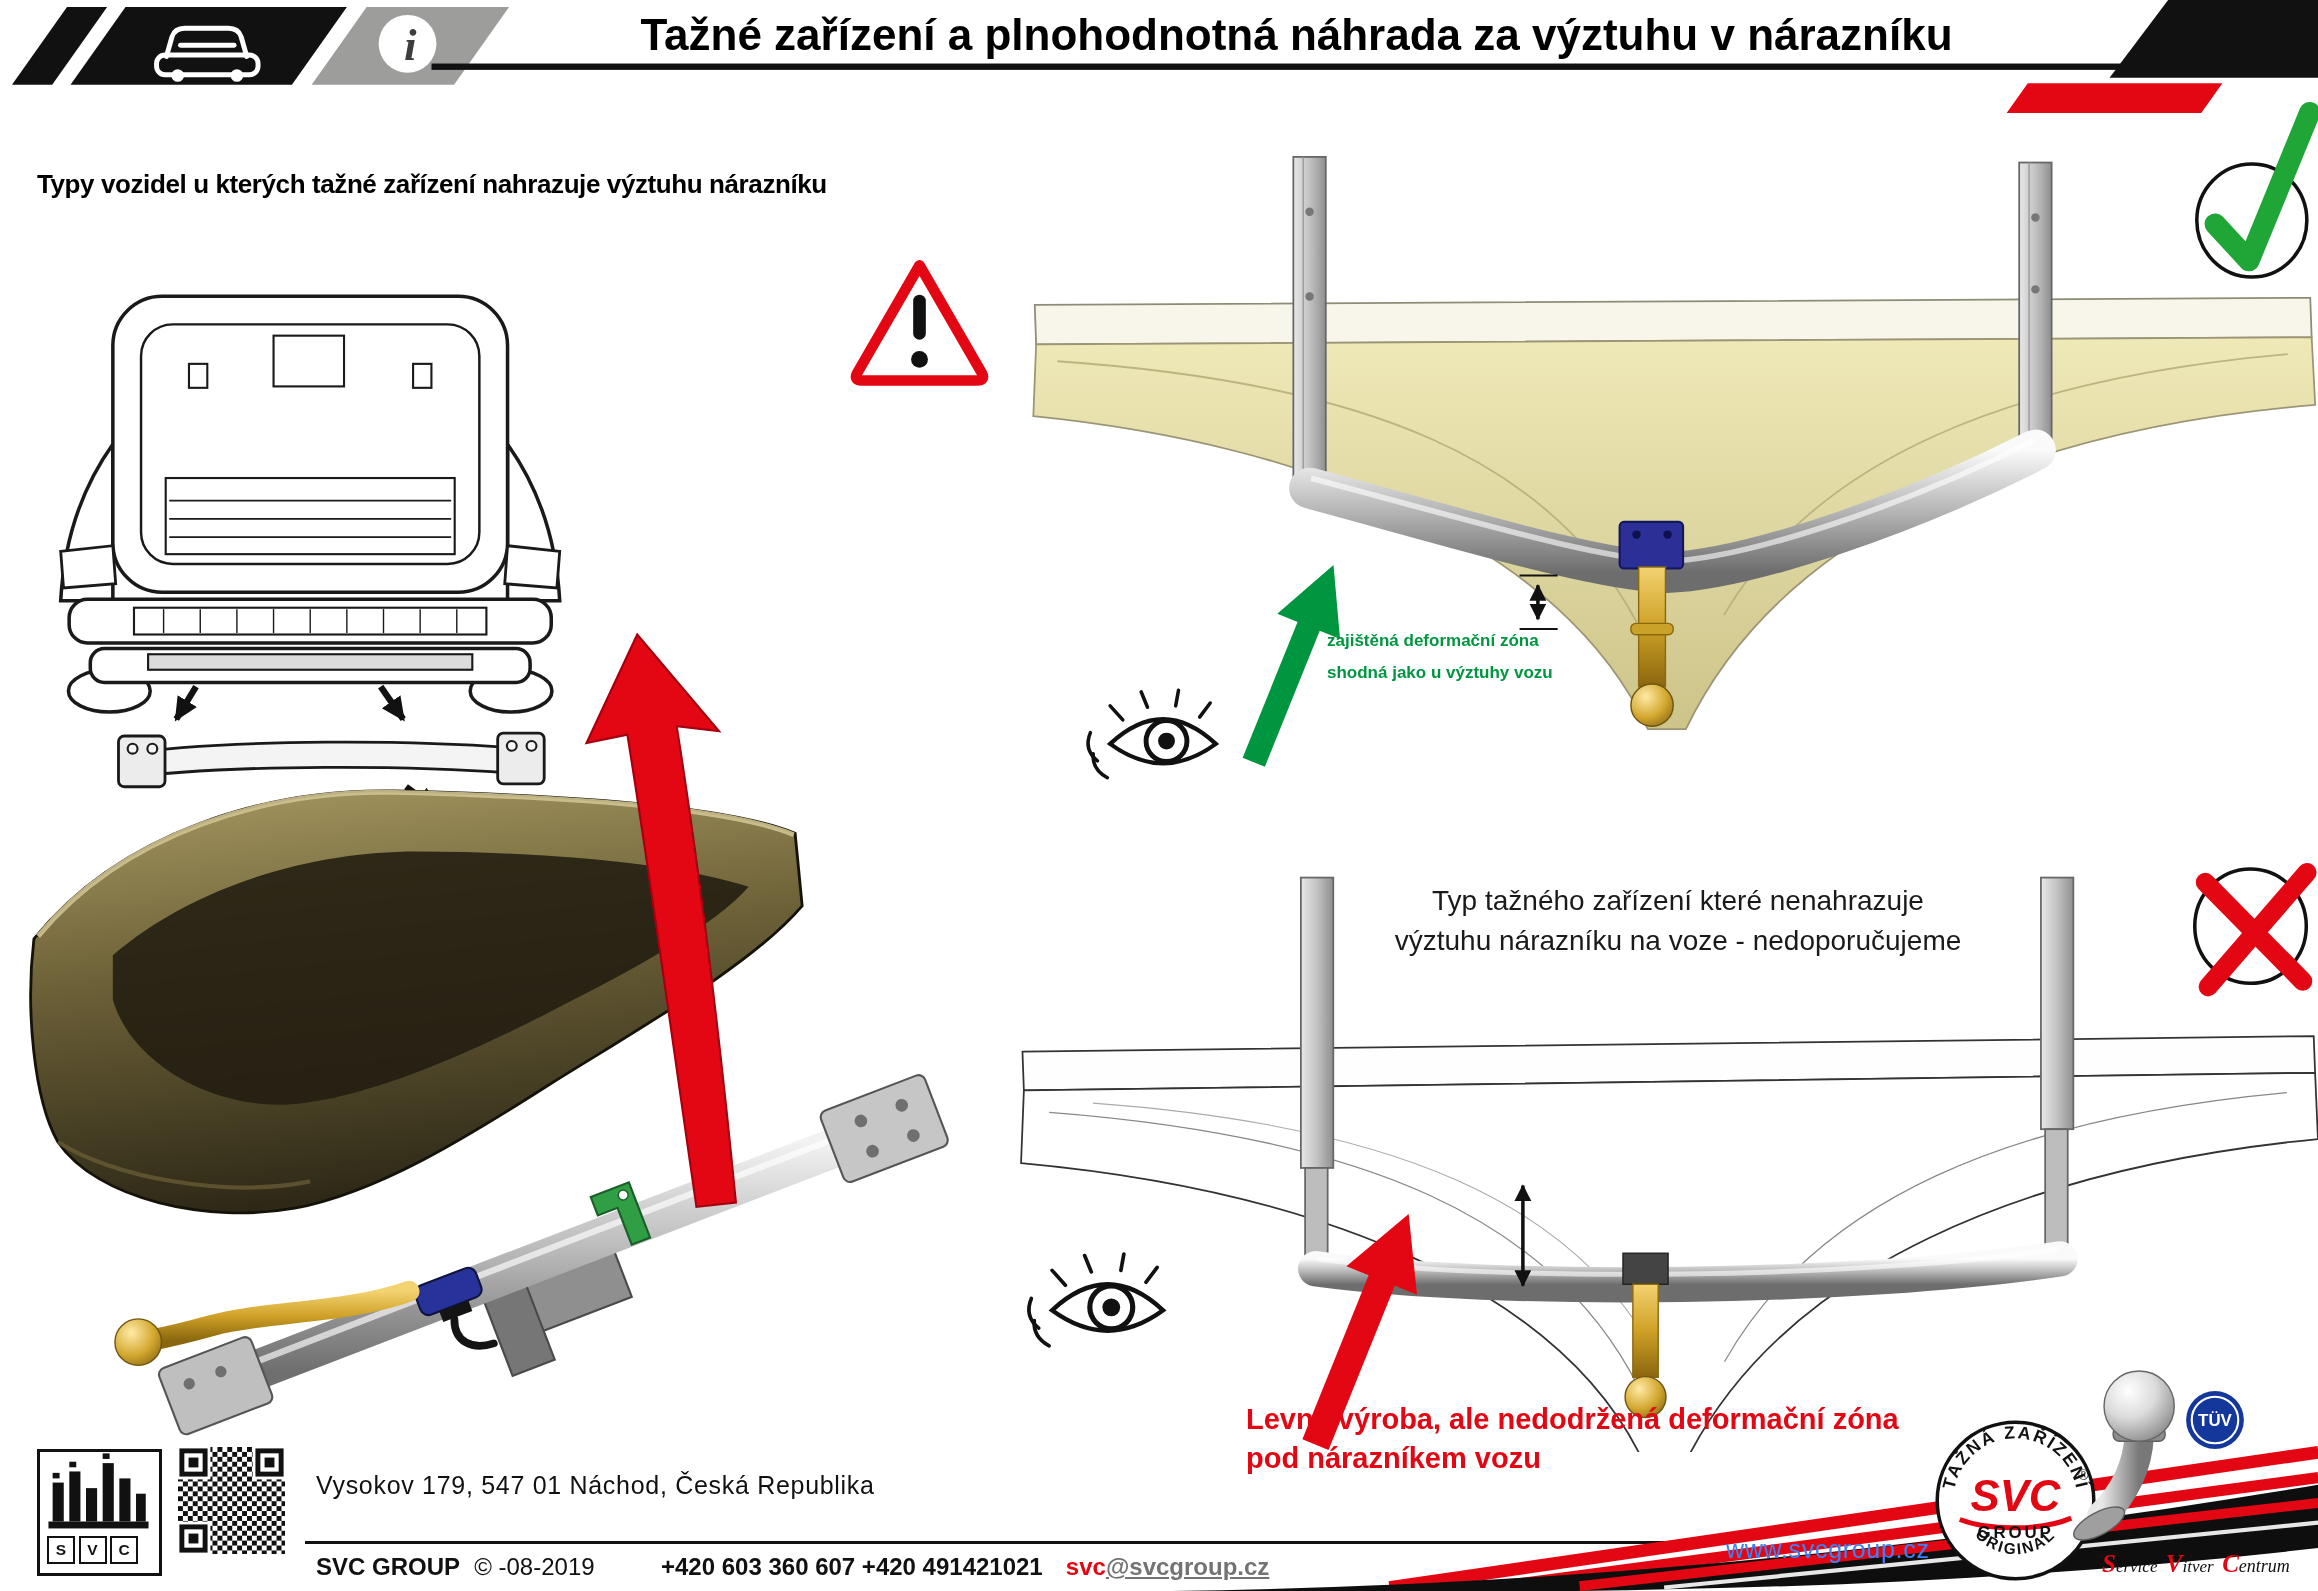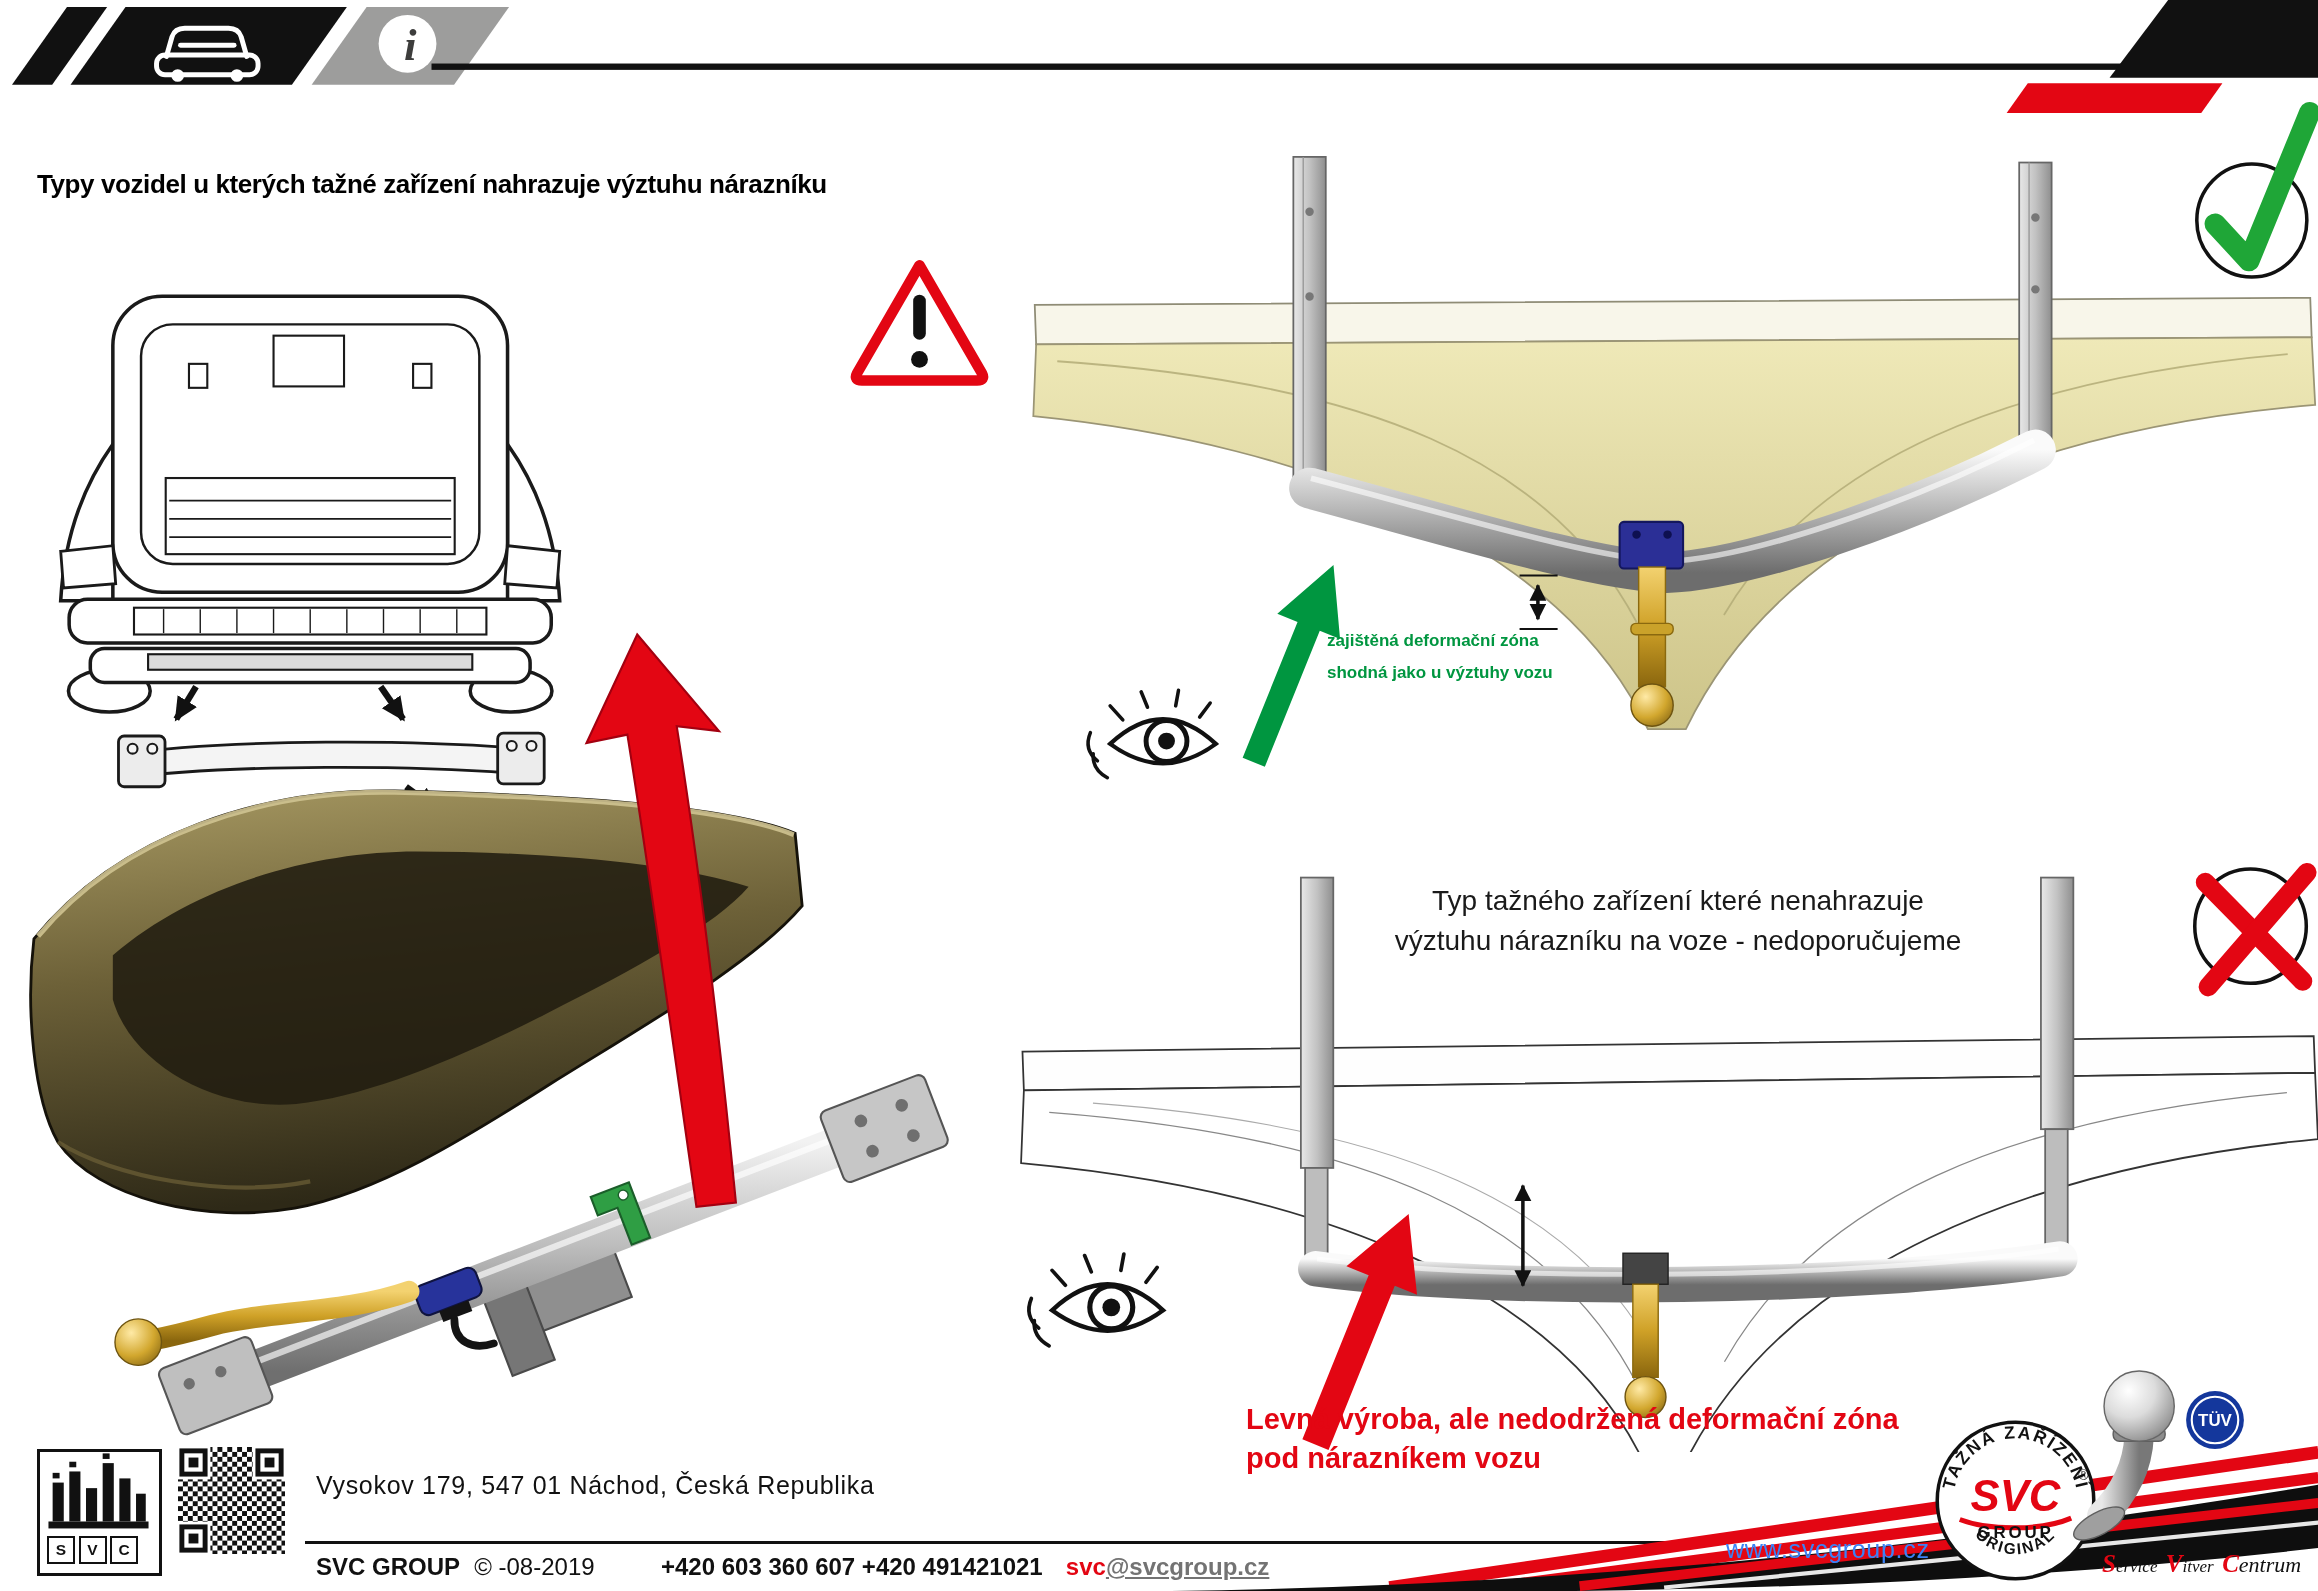--- a/index.html
+++ b/index.html
@@ -78,20 +78,21 @@
       <circle cx="336" cy="107" r="9" fill="#fff" stroke="none"></circle>
     </g>
     <polygon points="520,10 722,10 644,120 442,120" fill="#9d9d9c"></polygon>
     <circle cx="578" cy="62" r="41" fill="#fff"></circle>
     <text x="582" y="85" font-family="Liberation Serif, serif" font-size="64" font-style="italic" font-weight="bold" fill="#3d3d3c" text-anchor="middle">i</text>
     <rect x="612" y="90" width="2470" height="9" fill="#111"></rect>
     <polygon points="3075,0 3289,0 3289,110 2992,110" fill="#111"></polygon>
     <polygon points="2876,118 3152,118 3122,160 2846,160" fill="#e30613"></polygon>
   </svg>
 
+  <div class="abs t-title" style="left:493px;top:10px;width:1607px">Tažné zařízení a plnohodnotná náhrada za výztuhu v nárazníku</div>
 
   <div class="abs t-h2" style="left:37px;top:169px">Typy vozidel u kterých tažné zařízení nahrazuje výztuhu nárazníku</div>
 
   <svg class="abs" style="left:14px;top:268px" width="973" height="1170" viewBox="0 0 1380 1660">
 
     <g fill="#fff" stroke="#1a1a1a">
       <ellipse cx="135" cy="600" rx="58" ry="30" stroke-width="5"></ellipse>
       <ellipse cx="705" cy="600" rx="58" ry="30" stroke-width="5"></ellipse>
       <path d="M140,250 C90,320 70,400 66,472 L140,472 Z" stroke-width="5"></path>
       <path d="M700,250 C750,320 770,400 774,472 L700,472 Z" stroke-width="5"></path>
@@ -442,17 +443,17 @@
 
   <svg class="abs" style="left:2184px;top:1389px" width="62" height="62" viewBox="0 0 88 88">
     <circle cx="44" cy="44" r="41" fill="#14379c"></circle>
     <circle cx="44" cy="44" r="33" fill="none" stroke="#fff" stroke-width="3"></circle>
     <text x="44" y="53" text-anchor="middle" font-size="24" font-weight="bold" fill="#fff" font-family="Liberation Sans, sans-serif">TÜV</text>
   </svg>
 
   <div class="abs" style="left:2102px;top:1550px;font-family:'Liberation Serif',serif;font-style:italic;color:#111;white-space:nowrap">
     <span style="font-size:25px;color:#e30613;font-weight:bold">S</span><span style="font-size:17px">ervice</span>
     <span style="font-size:25px;color:#e30613;font-weight:bold;margin-left:5.6px">V</span><span style="font-size:17px">itver</span>
-    <span style="font-size:25px;color:#e30613;font-weight:bold;margin-left:5.6px">C</span><span style="font-size:22px">entrum</span>
+    <span style="font-size:25px;color:#e30613;font-weight:bold;margin-left:5.6px">C</span><span style="font-size:18px">entrum</span>
   </div>
 
 </div>
 
 
 </body></html>

